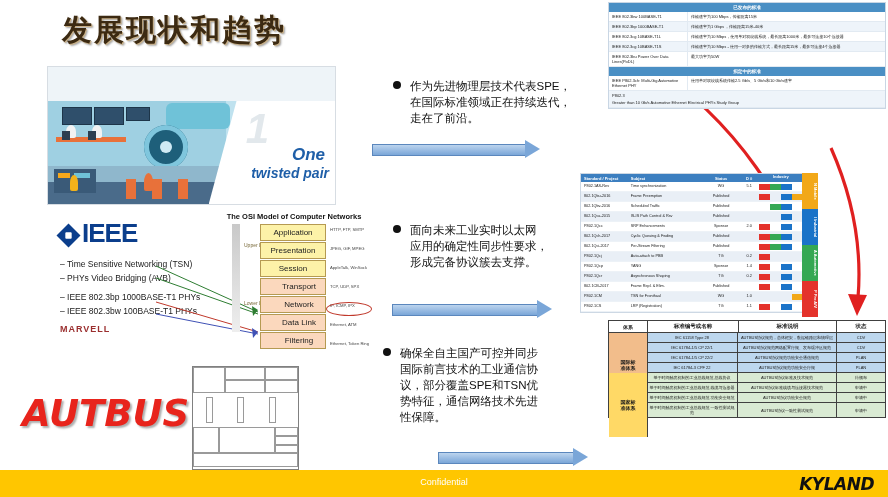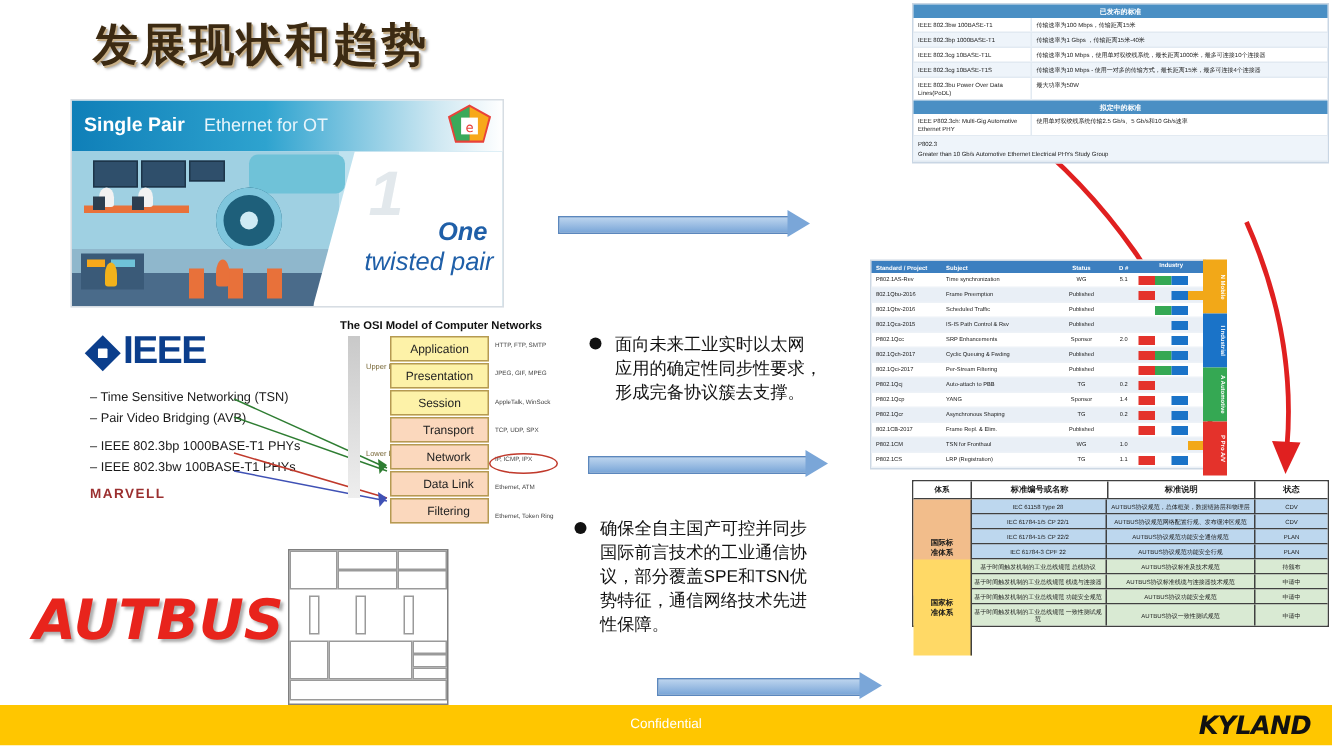--- a/index.html
+++ b/index.html
@@ -34,21 +34,21 @@
            border-radius:50%;background:#cfeaf4;}
   .art-pipe{position:absolute;left:118px;top:2px;width:64px;height:26px;background:#6fc2d8;
             border-radius:6px;}
   .art-robot{position:absolute;width:10px;height:20px;background:#e8713a;}
   .spe-white{position:absolute;right:0;top:0;width:44%;height:100%;background:#ffffff;
              clip-path:polygon(22% 0,100% 0,100% 100%,0 100%);}
   .big1{position:absolute;right:66px;top:4px;font-size:42px;font-weight:bold;color:#e2e8ec;
         font-style:italic;}
   .one{position:absolute;right:10px;top:44px;font-size:17px;font-weight:bold;font-style:italic;
        color:#1f5fa8;}
-  .twisted{position:absolute;right:6px;top:64px;font-size:17px;font-weight:normal;font-style:italic;
+  .twisted{position:absolute;right:6px;top:64px;font-size:14px;font-weight:bold;font-style:italic;
        color:#1f5fa8;}
 
   
   .ieee-wrap{position:absolute;left:60px;top:218px;width:160px;height:120px;}
   .ieee-logo{font-size:26px;font-weight:bold;color:#0b3e8c;letter-spacing:-1px;
              font-family:"Liberation Sans",sans-serif;}
   .ieee-dia{display:inline-block;width:17px;height:17px;background:#0b3e8c;
             transform:rotate(45deg);margin-right:5px;position:relative;top:2px;}
   .ieee-dia:after{content:"";position:absolute;left:4px;top:4px;width:9px;height:9px;
             background:#fff;transform:rotate(0deg);
@@ -149,31 +149,20 @@
           font-style:italic;color:#111;letter-spacing:-.5px;font-family:"DejaVu Sans",sans-serif;}
 </style>
 </head>
 <body>
 
 <div class="slide">
 
   <div class="title">发展现状和趋势</div>
 
   <div class="spe">
-    <div class="spe-head">
-      <span class="t1">Single Pair</span>
-      <span class="t2">Ethernet for OT</span>
-      <svg class="spe-logo" viewBox="0 0 40 40">
-        <polygon points="20,2 38,12 32,34 8,34 2,12" fill="#e8413a"></polygon>
-        <polygon points="20,4 36,13 31,32 20,32" fill="#f7a81b"></polygon>
-        <polygon points="20,4 4,13 9,32 20,32" fill="#39a95a"></polygon>
-        <rect x="13" y="13" width="14" height="14" fill="#fff"></rect>
-        <text x="20" y="25" font-size="11" text-anchor="middle" fill="#e8413a" font-family="DejaVu Sans">e</text>
-      </svg>
-    </div>
     <div class="spe-body">
       <div class="art-wall"></div>
       <div class="art-pipe"></div>
       <div class="art-fan"></div>
       <div class="art-mon" style="left:14px;top:6px;width:28px;height:16px;"></div>
       <div class="art-mon" style="left:46px;top:6px;width:28px;height:16px;"></div>
       <div class="art-mon" style="left:78px;top:6px;width:22px;height:12px;"></div>
       <div class="art-floor2"></div>
       <div class="art-floor"></div>
       <div class="art-desk" style="left:8px;top:36px;width:70px;height:5px;"></div>
@@ -196,21 +185,21 @@
       </div>
     </div>
   </div>
 
   <div class="ieee-wrap">
     <div class="ieee-logo">
       <span class="ieee-dia"></span><span>IEEE</span>
     </div>
     <div style="margin-top:10px;">
       <div class="ieee-li">–  Time Sensitive Networking (TSN)</div>
-      <div class="ieee-li">–  Pair Video Bridging (AVB)</div>
+      <div class="ieee-li">–  PHYs Video Bridging (AVB)</div>
       <div class="ieee-li" style="margin-top:9px;">–  IEEE 802.3bp 1000BASE-T1 PHYs</div>
       <div class="ieee-li">–  IEEE 802.3bw 100BASE-T1 PHYs</div>
     </div>
     <div class="marvell">MARVELL</div>
   </div>
 
   <svg style="position:absolute;left:150px;top:240px;width:120px;height:110px;">
     <line x1="6" y1="26" x2="108" y2="72" stroke="#2e7d32" stroke-width="1"></line>
     <line x1="6" y1="38" x2="108" y2="74" stroke="#2e7d32" stroke-width="1"></line>
     <line x1="6" y1="62" x2="108" y2="92" stroke="#c0392b" stroke-width="1"></line>
@@ -259,20 +248,26 @@
     <div class="arrowv" style="left:44px;top:30px;height:26px;"></div>
     <div class="arrowv" style="left:76px;top:30px;height:26px;"></div>
     <div style="left:0;top:60px;width:26px;height:26px;"></div>
     <div style="left:26px;top:60px;width:56px;height:26px;"></div>
     <div style="left:82px;top:60px;width:23px;height:9px;"></div>
     <div style="left:82px;top:69px;width:23px;height:9px;"></div>
     <div style="left:82px;top:78px;width:23px;height:8px;"></div>
     <div style="left:0;top:86px;width:105px;height:14px;"></div>
   </div>
 
+  <div class="bullet" style="left:410px;top:78px;width:180px;">
+    <span class="dot"></span>
+    <div>作为先进物理层技术代表SPE，</div>
+    <div>在国际标准领域正在持续迭代，</div>
+    <div>走在了前沿。</div>
+  </div>
 
   <div class="bullet" style="left:410px;top:222px;width:180px;">
     <span class="dot"></span>
     <div>面向未来工业实时以太网</div>
     <div>应用的确定性同步性要求，</div>
     <div>形成完备协议簇去支撑。</div>
   </div>
 
   <div class="bullet" style="left:400px;top:345px;width:200px;">
     <span class="dot"></span>

